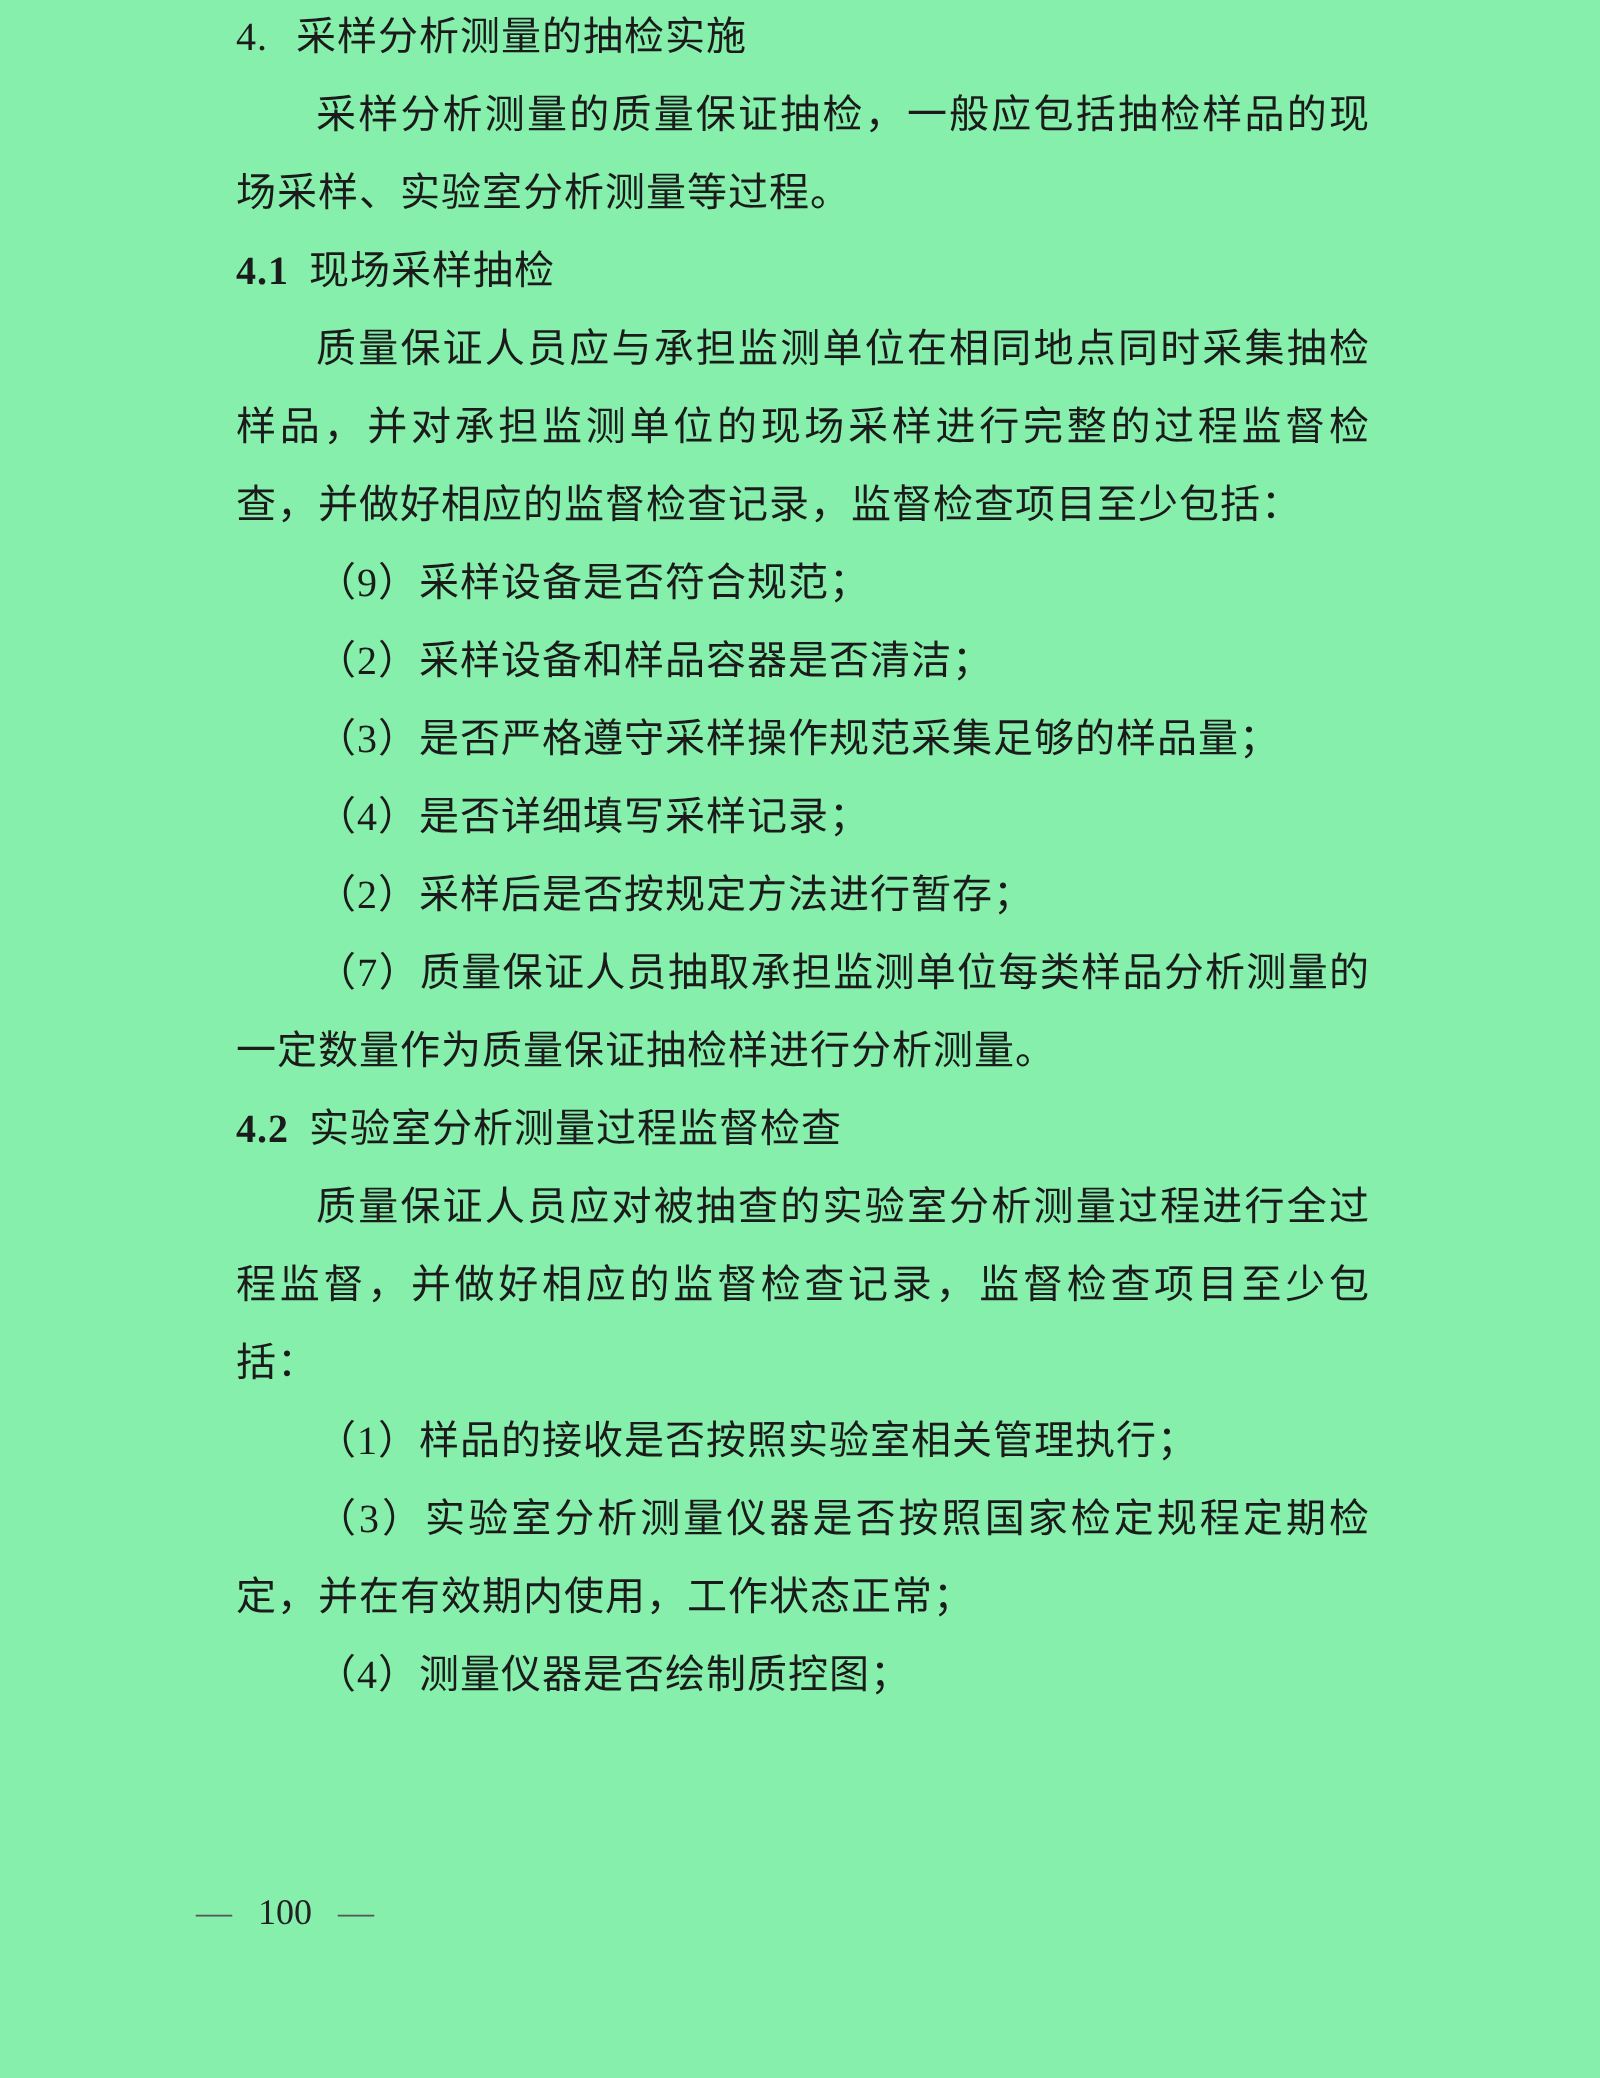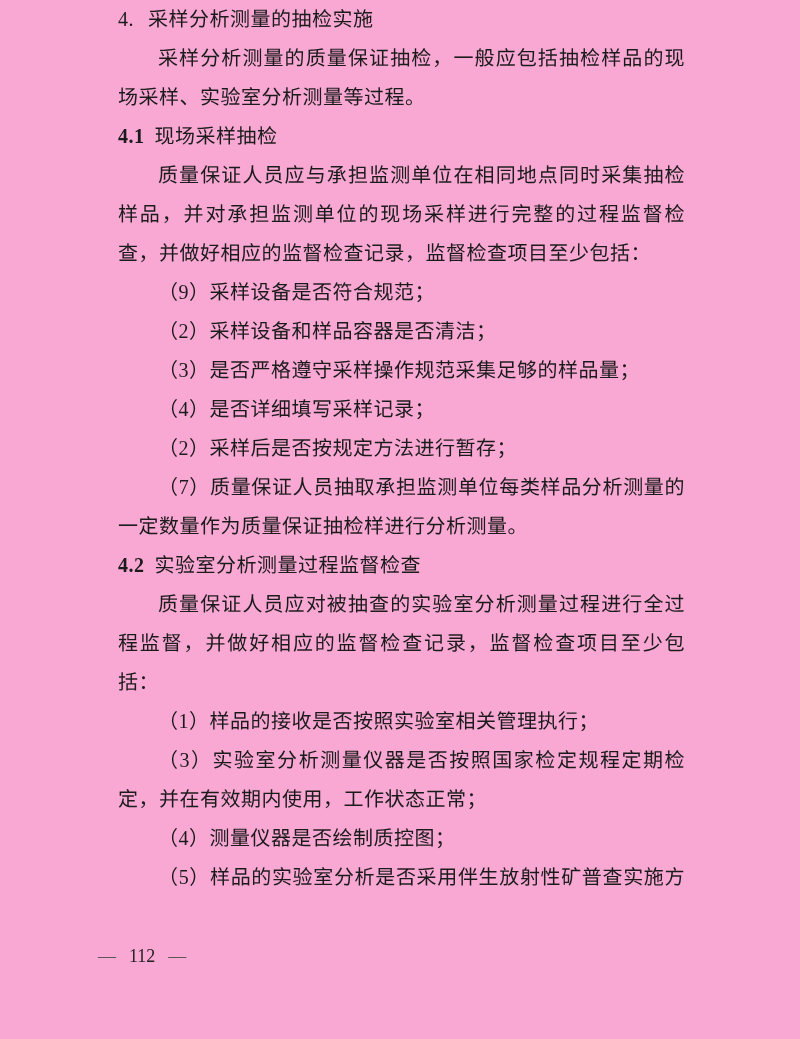--- a/index.html
+++ b/index.html
@@ -4,21 +4,21 @@
 <style>
   html, body {
     margin: 0;
     padding: 0;
     background: #ffffff;
   }
   .page {
     position: relative;
     width: 800px;
     height: 1039px;
-    background: #f9a8d4;
+    background: #86efac;
     overflow: hidden;
     font-family: "Liberation Serif", "DejaVu Serif", serif;
     color: #1b1b1b;
   }
   .text-block {
     position: absolute;
     left: 118px;
     top: 0px;
     width: 567px;
   }
@@ -91,23 +91,22 @@
     <p class="para">（2）采样后是否按规定方法进行暂存；</p>
     <p class="para">（7）质量保证人员抽取承担监测单位每类样品分析测量的一定数量作为质量保证抽检样进行分析测量。</p>
 
     <h2 class="section-heading"><span class="num">4.2</span><span>实验室分析测量过程监督检查</span></h2>
 
     <p class="para">质量保证人员应对被抽查的实验室分析测量过程进行全过程监督，并做好相应的监督检查记录，监督检查项目至少包括：</p>
 
     <p class="para">（1）样品的接收是否按照实验室相关管理执行；</p>
     <p class="para">（3）实验室分析测量仪器是否按照国家检定规程定期检定，并在有效期内使用，工作状态正常；</p>
     <p class="para">（4）测量仪器是否绘制质控图；</p>
-    <p class="para full-last">（5）样品的实验室分析是否采用伴生放射性矿普查实施方</p>
 
   </div>
 
   <div class="page-footer">
     <span class="dash">—</span>
-    <span>112</span>
+    <span>100</span>
     <span class="dash">—</span>
   </div>
 
 </div>
 
 </body></html>

